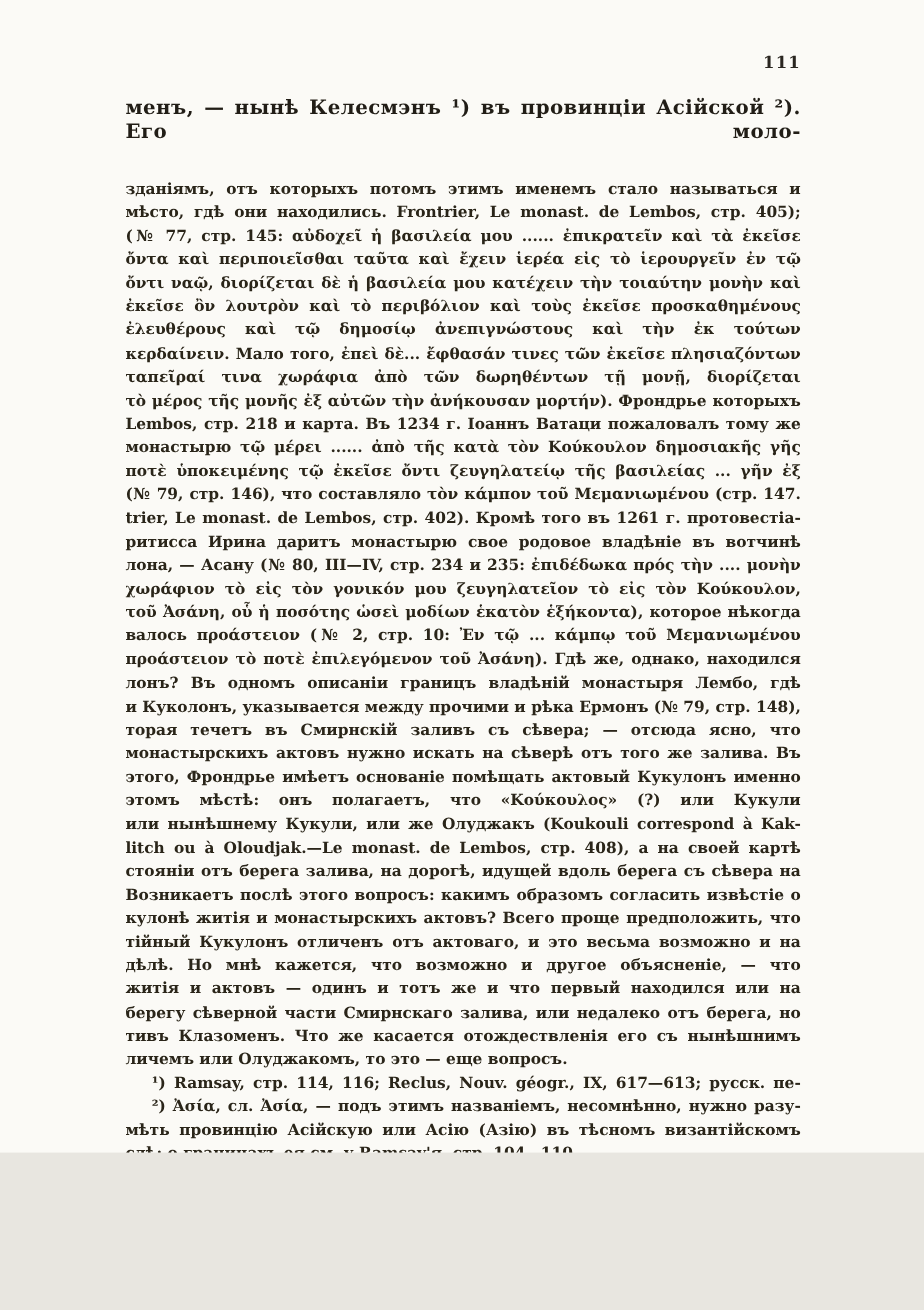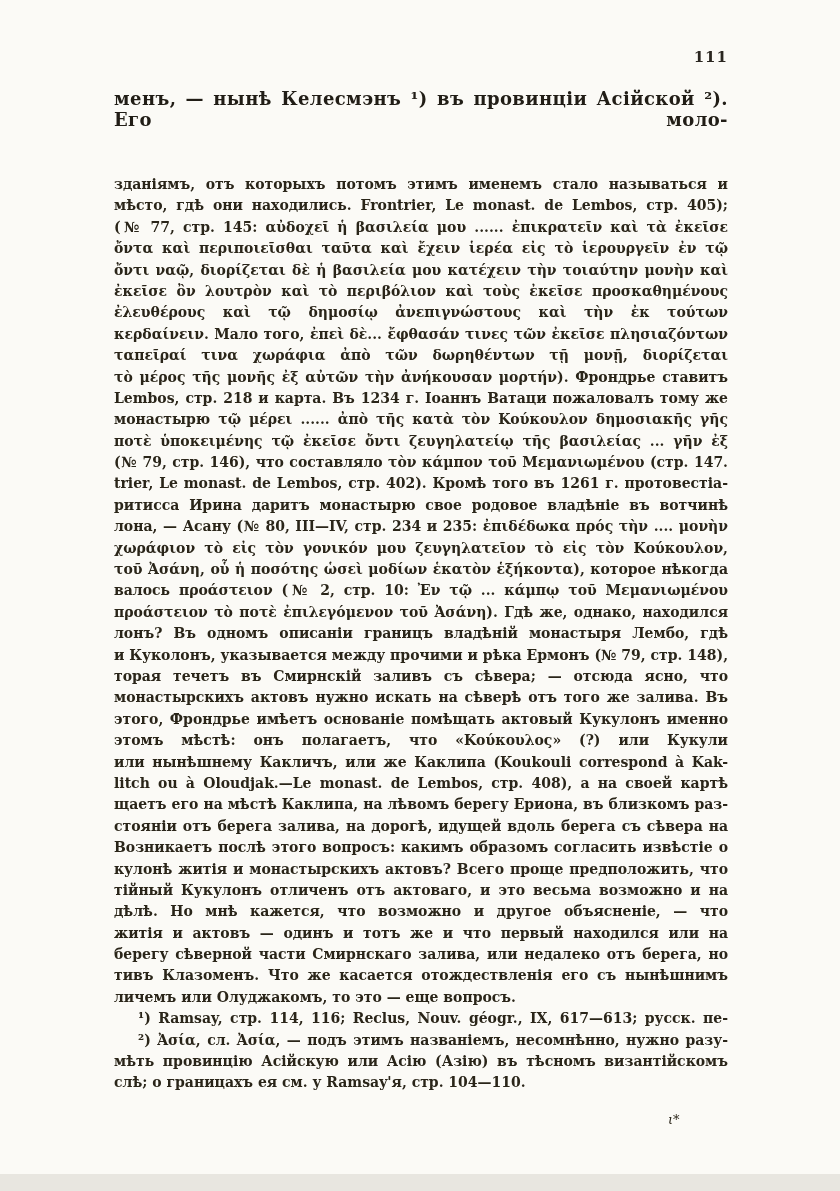--- a/index.html
+++ b/index.html
@@ -3,21 +3,21 @@
 <meta charset="utf-8">
 <style>
   html, body {
     margin: 0;
     padding: 0;
     background: #e8e6e0;
   }
   .page {
     position: relative;
     width: 840px;
-    height: 1174px;
+    height: 1048px;
     margin: 0 auto;
     background: #fbfaf6;
     color: #262219;
     font-family: "DejaVu Serif", "Liberation Serif", serif;
     overflow: hidden;
     box-sizing: border-box;
   }
   .page-number {
     position: absolute;
     top: 48px;
@@ -33,21 +33,21 @@
     top: 88px;
     width: 614px;
   }
   .main-line {
     font-size: 18px;
     font-weight: bold;
     letter-spacing: 0.4px;
     text-align: justify;
     text-align-last: justify;
     color: #211d16;
-    margin-bottom: 44px;
+    margin-bottom: 32px;
     word-spacing: 1px;
   }
   .footnote-block {
     font-size: 14px;
     font-weight: bold;
     line-height: 21.4px;
     color: #2a2519;
   }
   .fn-line {
     text-align: justify;
@@ -86,41 +86,40 @@
     <div class="footnote-block">
         <div class="fn-line">зданіямъ, отъ которыхъ потомъ этимъ именемъ стало называться и самое</div>
         <div class="fn-line">мѣсто, гдѣ они находились. Frontrier, Le monast. de Lembos, стр. 405); впо-</div>
         <div class="fn-line">(№ 77, стр. 145: αὐδοχεῖ ἡ βασιλεία μου ...... ἐπικρατεῖν καὶ τὰ ἐκεῖσε παλάτια</div>
         <div class="fn-line">ὄντα καὶ περιποιεῖσθαι ταῦτα καὶ ἔχειν ἱερέα εἰς τὸ ἱερουργεῖν ἐν τῷ ἐκεῖσε</div>
         <div class="fn-line">ὄντι ναῷ, διορίζεται δὲ ἡ βασιλεία μου κατέχειν τὴν τοιαύτην μονὴν καὶ τὸ</div>
         <div class="fn-line">ἐκεῖσε ὂν λουτρὸν καὶ τὸ περιβόλιον καὶ τοὺς ἐκεῖσε προσκαθημένους ξένους</div>
         <div class="fn-line">ἐλευθέρους καὶ τῷ δημοσίῳ ἀνεπιγνώστους καὶ τὴν ἐκ τούτων συνεισφορὰν ἀπο-</div>
         <div class="fn-line">κερδαίνειν. Мало того, ἐπεὶ δὲ... ἔφθασάν τινες τῶν ἐκεῖσε πλησιαζόντων κα-</div>
         <div class="fn-line">ταπεῖραί τινα χωράφια ἀπὸ τῶν δωρηθέντων τῇ μονῇ, διορίζεται ....ἀναλαβέσθαι</div>
-        <div class="fn-line">τὸ μέρος τῆς μονῆς ἐξ αὐτῶν τὴν ἀνήκουσαν μορτήν). Фрондрье ставитъ</div>
+        <div class="fn-line">τὸ μέρος τῆς μονῆς ἐξ αὐτῶν τὴν ἀνήκουσαν μορτήν). Фрондрье которыхъ</div>
         <div class="fn-line">Lembos, стр. 218 и карта. Въ 1234 г. Іоаннъ Ватаци пожаловалъ тому же</div>
         <div class="fn-line">монастырю τῷ μέρει ...... ἀπὸ τῆς κατὰ τὸν Κούκουλον δημοσιακῆς γῆς τῆς</div>
         <div class="fn-line">ποτὲ ὑποκειμένης τῷ ἐκεῖσε ὄντι ζευγηλατείῳ τῆς βασιλείας ... γῆν ἐξ ζευγαρίου</div>
         <div class="fn-line">(№ 79, стр. 146), что составляло τὸν κάμπον τοῦ Μεμανιωμένου (стр. 147. Fron-</div>
         <div class="fn-line">trier, Le monast. de Lembos, стр. 402). Кромѣ того въ 1261 г. протовестіа-</div>
         <div class="fn-line">ритисса Ирина даритъ монастырю свое родовое владѣніе въ вотчинѣ Куко-</div>
         <div class="fn-line">лона, — Асану (№ 80, III—IV, стр. 234 и 235: ἐπιδέδωκα πρός τὴν .... μονὴν ....</div>
         <div class="fn-line">χωράφιον τὸ εἰς τὸν γονικόν μου ζευγηλατεῖον τὸ εἰς τὸν Κούκουλον, ἐπιλεγόμενον</div>
         <div class="fn-line">τοῦ Ἀσάνη, οὗ ἡ ποσότης ὡσεὶ μοδίων ἑκατὸν ἑξήκοντα), которое нѣкогда назы-</div>
         <div class="fn-line">валось προάστειον (№ 2, стр. 10: Ἐν τῷ ... κάμπῳ τοῦ Μεμανιωμένου ἕτερον</div>
         <div class="fn-line">προάστειον τὸ ποτὲ ἐπιλεγόμενον τοῦ Ἀσάνη). Гдѣ же, однако, находился Куко-</div>
         <div class="fn-line">лонъ? Въ одномъ описаніи границъ владѣній монастыря Лембо, гдѣ является</div>
         <div class="fn-line">и Куколонъ, указывается между прочими и рѣка Ермонъ (№ 79, стр. 148), ко-</div>
         <div class="fn-line">торая течетъ въ Смирнскій заливъ съ сѣвера; — отсюда ясно, что Кукулонъ</div>
         <div class="fn-line">монастырскихъ актовъ нужно искать на сѣверѣ отъ того же залива. Въ виду</div>
         <div class="fn-line">этого, Фрондрье имѣетъ основаніе помѣщать актовый Кукулонъ именно въ</div>
         <div class="fn-line">этомъ мѣстѣ: онъ полагаетъ, что «Κούκουλος» (?) или Кукули соотвѣтствуетъ</div>
-        <div class="fn-line">или нынѣшнему Какличъ, или же Каклипа (Koukouli correspond à Kak-</div>
+        <div class="fn-line">или нынѣшнему Кукули, или же Олуджакъ (Koukouli correspond à Kak-</div>
         <div class="fn-line">litch ou à Oloudjak.—Le monast. de Lembos, стр. 408), а на своей картѣ помѣ-</div>
-        <div class="fn-line">щаетъ его на мѣстѣ Каклипа, на лѣвомъ берегу Ериона, въ близкомъ раз-</div>
         <div class="fn-line">стояніи отъ берега залива, на дорогѣ, идущей вдоль берега съ сѣвера на югъ.</div>
         <div class="fn-line">Возникаетъ послѣ этого вопросъ: какимъ образомъ согласить извѣстіе о Ку-</div>
         <div class="fn-line">кулонѣ житія и монастырскихъ актовъ? Всего проще предположить, что жи-</div>
         <div class="fn-line">тійный Кукулонъ отличенъ отъ актоваго, и это весьма возможно и на самомъ</div>
         <div class="fn-line">дѣлѣ. Но мнѣ кажется, что возможно и другое объясненіе, — что Кукулонъ</div>
         <div class="fn-line">житія и актовъ — одинъ и тотъ же и что первый находился или на самомъ</div>
         <div class="fn-line">берегу сѣверной части Смирнскаго залива, или недалеко отъ берега, но про-</div>
         <div class="fn-line">тивъ Клазоменъ. Что же касается отождествленія его съ нынѣшнимъ Как-</div>
         <div class="fn-line noj">личемъ или Олуджакомъ, то это — еще вопросъ.</div>
         <div class="fn-line ind">¹) Ramsay, стр. 114, 116; Reclus, Nouv. géogr., IX, 617—613; русск. пе-</div>

